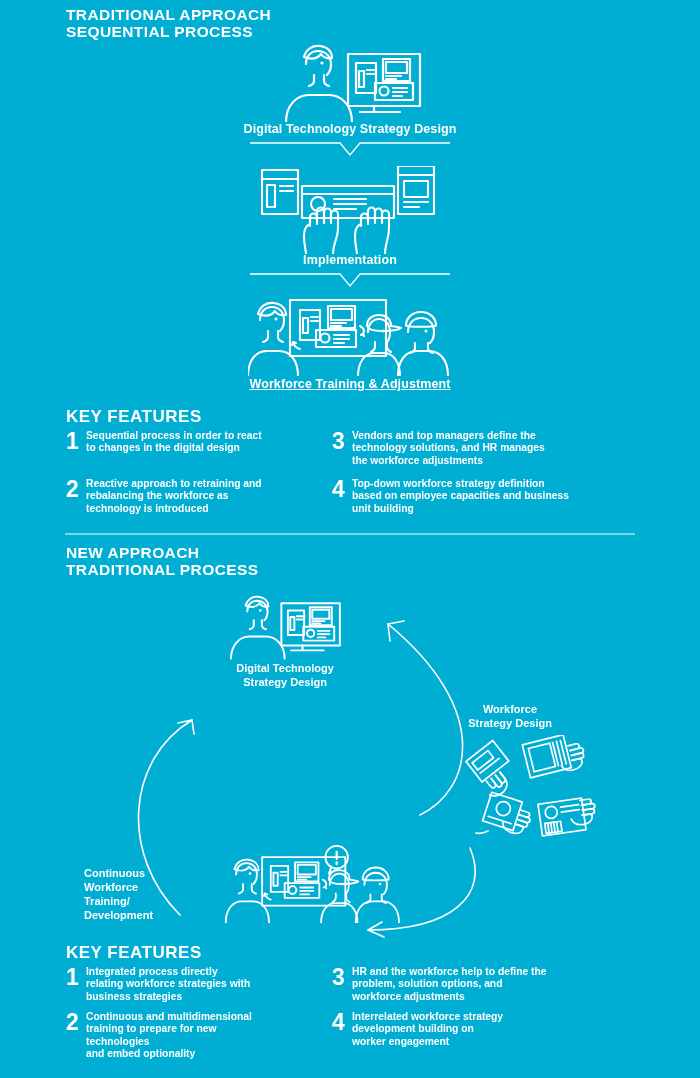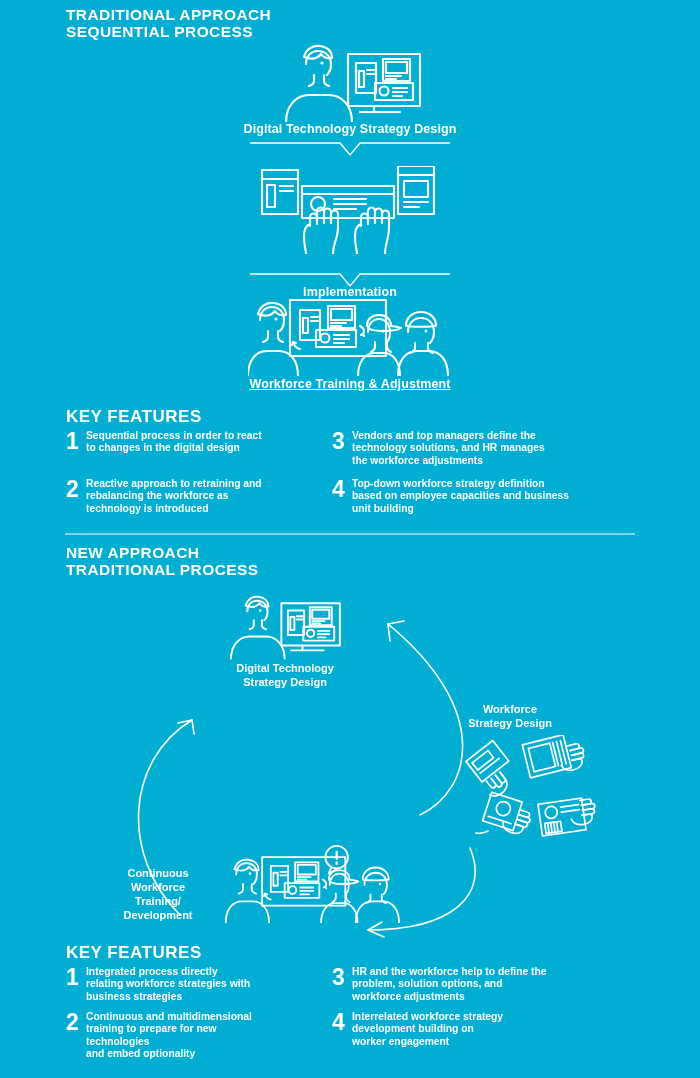--- a/index.html
+++ b/index.html
@@ -57,21 +57,21 @@
     white-space:pre-line;
   }
 
   
   .cycle-label{
     position:absolute;font-size:11px;font-weight:bold;line-height:14px;
     white-space:pre-line;
   }
   #lbl-dts{left:205px;top:661px;width:160px;text-align:center;}
   #lbl-wsd{left:440px;top:702px;width:140px;text-align:center;}
-  #lbl-cwtd{left:98px;top:866px;width:120px;text-align:center;}
+  #lbl-cwtd{left:84px;top:866px;width:120px;text-align:left;}
 
   svg{display:block;}
   .ill{position:absolute;}
 </style>
 </head>
 <body>
 
 <div class="page">
 
   <div class="section-head" id="sec1-head">TRADITIONAL APPROACH
@@ -140,21 +140,21 @@
       <path d="M52 58c-5 2-6 7-6 12 0 10 2 14 2 18"></path>
 
       <path d="M103 60v-9c0-2 1.6-3.5 3.5-3.5s3.5 1.5 3.5 3.5v7"></path>
       <path d="M110 57v-12c0-2 1.6-3.5 3.5-3.5s3.5 1.5 3.5 3.5v12"></path>
       <path d="M117 57v-11c0-2 1.6-3.5 3.5-3.5s3.5 1.5 3.5 3.5v11"></path>
       <path d="M124 57v-9c0-2 1.6-3.5 3.5-3.5s3.5 1.5 3.5 3.5v14c0 10-4 16-4 26"></path>
       <path d="M103 58c-5 2-6 7-6 12 0 10 2 14 2 18"></path>
     </svg>
   </div>
 
-  <div class="stage-caption" id="cap2" style="left:180px;top:253px;width:340px;margin-top:32px;">Implementation</div>
+  <div class="stage-caption" id="cap2" style="left:180px;top:253px;width:340px;">Implementation</div>
 
   <div class="connector" style="left:250px;top:271px;">
     <svg width="200" height="18" viewBox="0 0 200 18" fill="none" stroke="#ffffff" stroke-width="1.3">
       <path d="M0 3h90l10 12 10-12h90"></path>
     </svg>
   </div>
 
   <div class="ill" style="left:248px;top:298px;">
     <svg width="206" height="78" viewBox="0 0 206 78" fill="none" stroke="#ffffff" stroke-width="2.1" stroke-linejoin="round" stroke-linecap="round">
 

